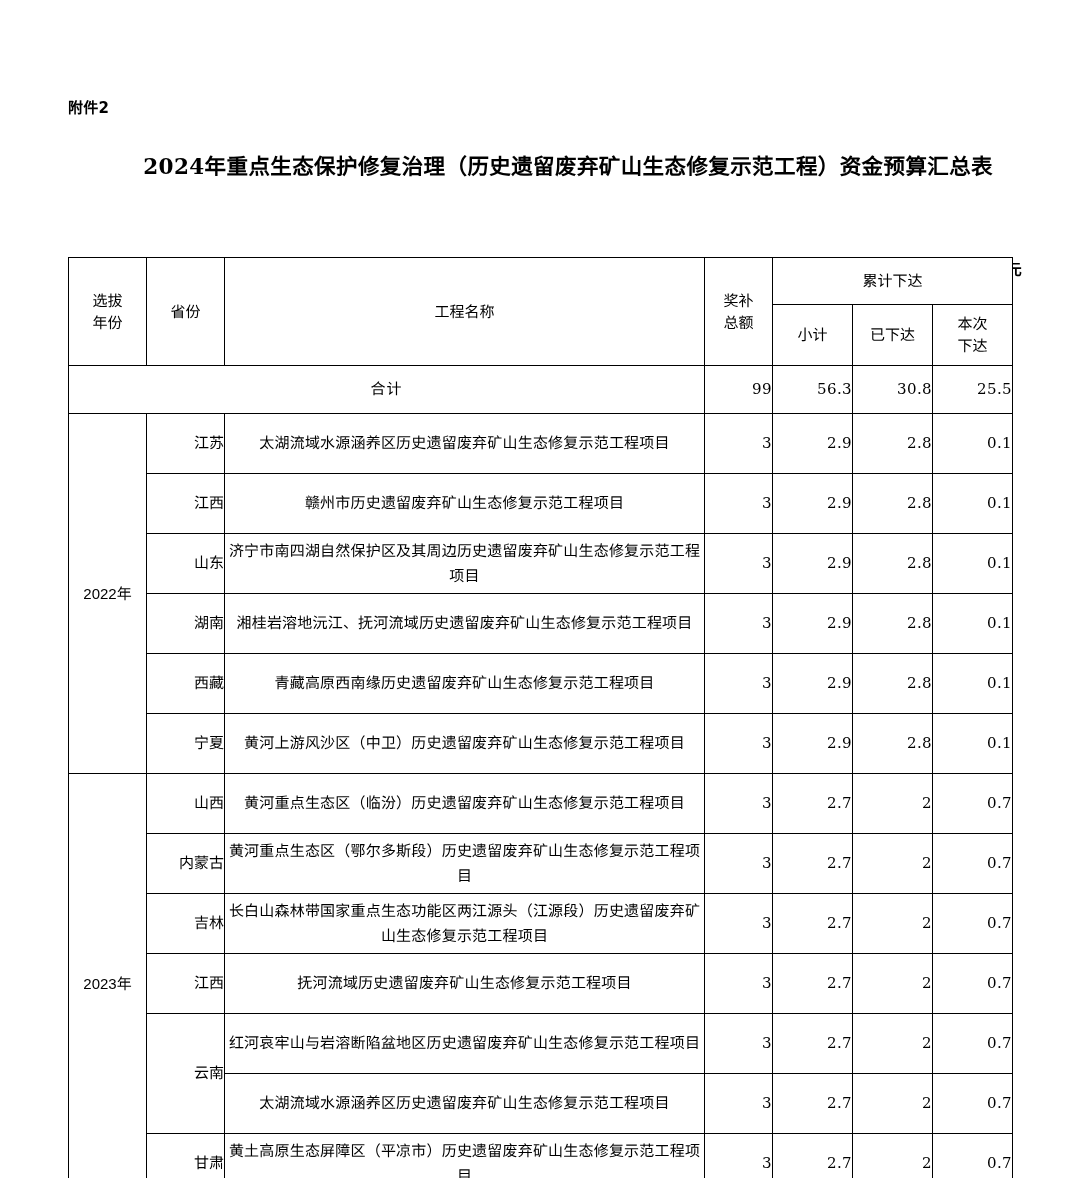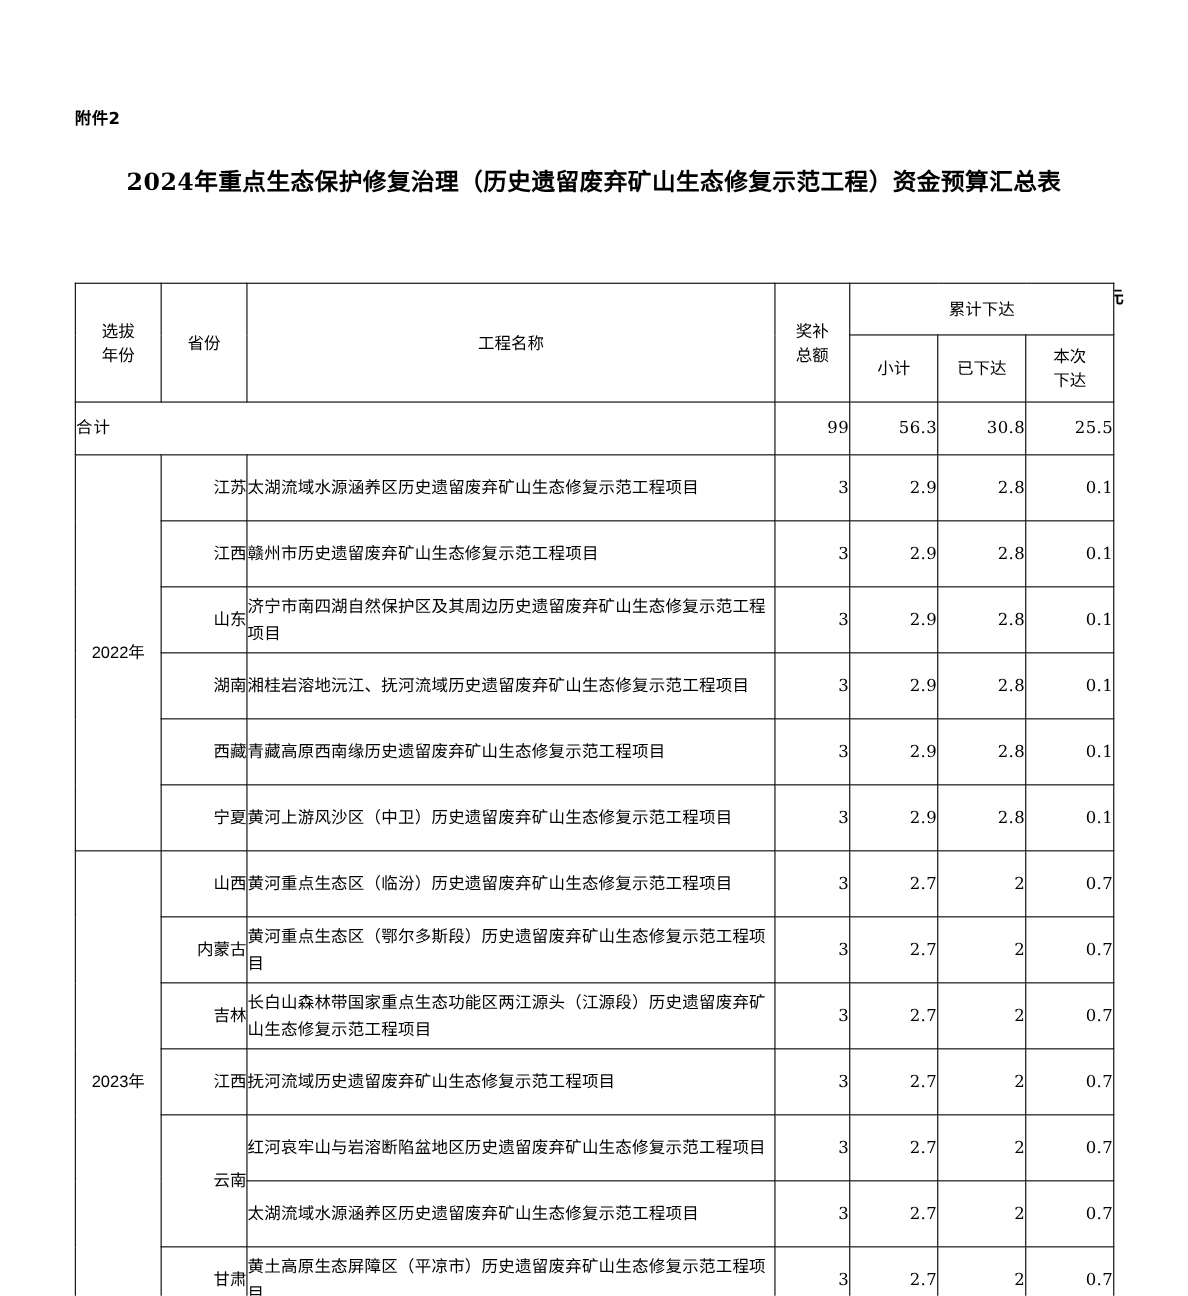--- a/index.html
+++ b/index.html
@@ -34,27 +34,27 @@
     letter-spacing: 0.3px;
     line-height: 20px;
   }
 
   
   .doc-title {
     position: absolute;
     left: 0;
     right: 0;
     top: 152px;
-    text-align: center;
+    text-align: right;
     font-size: 21.5px;
     font-weight: 700;
     letter-spacing: 0.4px;
     line-height: 30px;
     font-family: "DejaVu Serif", "Liberation Serif", serif;
-    padding: 0 64px;
+    padding: 0 87px;
     box-sizing: border-box;
   }
 
   
   .unit-note {
     position: absolute;
     right: 58px;
     top: 219px;
     font-size: 15.5px;
     font-weight: 700;
@@ -107,21 +107,21 @@
   }
   .hd-tall { height: 106px; }
   .hd-group { height: 46px; font-size: 15.5px; }
   .hd-sub { height: 60px; }
 
   .cell-center {
     text-align: center;
     padding: 4px 3px;
   }
   .cell-proj {
-    text-align: left;
+    text-align: center;
     padding: 6px 7px 6px 8px;
     line-height: 25px;
     letter-spacing: 0.2px;
   }
   .cell-year {
     text-align: center;
     font-family: Liberation Sans, sans-serif;
     font-size: 15.5px;
     font-weight: 700;
   }
@@ -131,21 +131,21 @@
   }
   .cell-num {
     text-align: right;
     font-size: 15px;
     letter-spacing: 0.4px;
   }
   .row-total td {
     height: 47px;
   }
   .total-label {
-    text-align: left;
+    text-align: center;
     font-size: 16px;
     letter-spacing: 1px;
   }
   tr.data-row > td { height: 59px; }
 </style>
 </head>
 <body>
 
 <div class="page">
 

